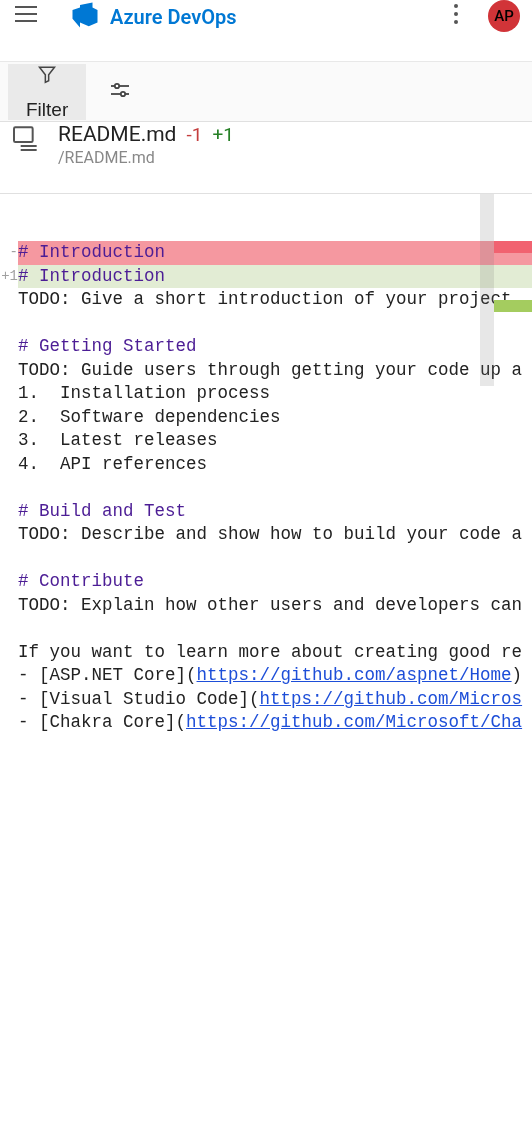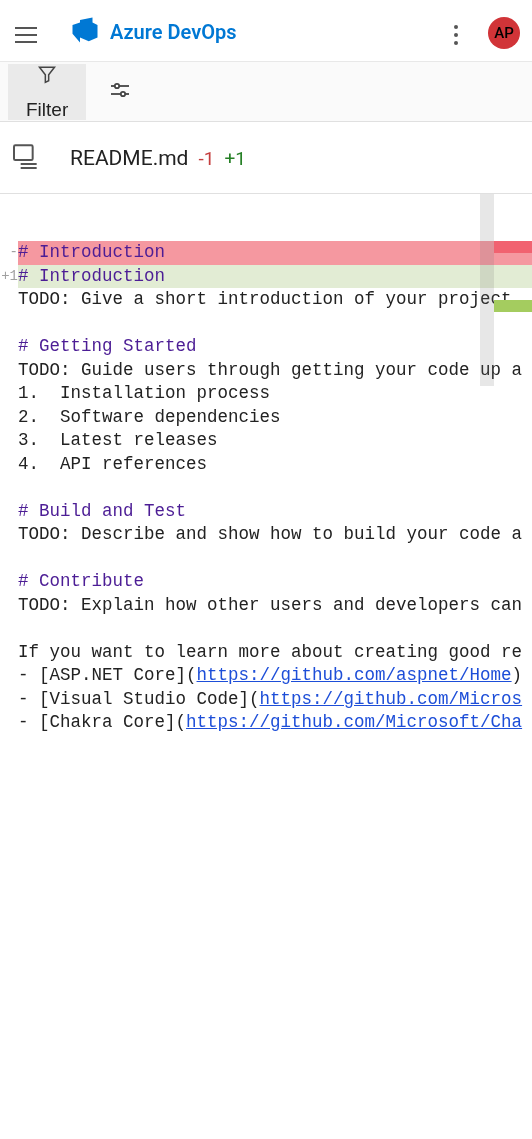--- a/index.html
+++ b/index.html
@@ -6,22 +6,22 @@
     body {
       font-family: -apple-system, BlinkMacSystemFont, "Segoe UI", Roboto, sans-serif;
       width: 532px;
       height: 1139px;
       background: #fff;
       overflow: hidden;
     }
     .header {
       height: 62px;
       display: flex;
-      align-items: flex-end;
-      padding: 12px 12px;
+      align-items: flex-start;
+      padding: 0 12px;
       border-bottom: 1px solid #e8e8e8;
       background: #fff;
     }
     .hamburger {
       width: 28px;
       height: 28px;
       cursor: pointer;
       display: flex;
       flex-direction: column;
       justify-content: center;
@@ -102,23 +102,23 @@
       height: 56px;
       width: 52px;
       display: flex;
       align-items: center;
       justify-content: center;
       cursor: pointer;
     }
     .file-header {
       height: 72px;
       display: flex;
-      align-items: center;
+      align-items: flex-start;
       padding: 0 10px;
-      gap: 28px;
+      gap: 16px;
       border-bottom: 1px solid #e0e0e0;
       background: #fff;
     }
     .file-icon {
       color: #555;
     }
     .file-info {
       display: flex;
       flex-direction: column;
       gap: 2px;
@@ -246,20 +246,21 @@
       <line x1="8" y1="18" x2="20" y2="18"></line>
       <line x1="8" y1="21" x2="20" y2="21"></line>
     </svg>
   </span>
   <div class="file-info">
     <div class="file-name-row">
       <span class="file-name">README.md</span>
       <span class="diff-minus">-1</span>
       <span class="diff-plus">+1</span>
     </div>
+    <span class="file-path">/README.md</span>
   </div>
 </div>
 
 <div class="diff-view">
   <div id="diff-lines"><div class="diff-line removed"><div class="gutter">-</div><div class="line-content"><span class="md-heading"># Introduction</span></div></div><div class="diff-line added"><div class="gutter">+1</div><div class="line-content"><span class="md-heading"># Introduction </span></div></div><div class="diff-line context"><div class="gutter"></div><div class="line-content"><span class="plain">TODO: Give a short introduction of your project</span></div></div><div class="diff-line context"><div class="gutter"></div><div class="line-content"><span class="plain"></span></div></div><div class="diff-line context"><div class="gutter"></div><div class="line-content"><span class="md-heading"># Getting Started</span></div></div><div class="diff-line context"><div class="gutter"></div><div class="line-content"><span class="plain">TODO: Guide users through getting your code up a</span></div></div><div class="diff-line context"><div class="gutter"></div><div class="line-content"><span class="plain">1.  Installation process</span></div></div><div class="diff-line context"><div class="gutter"></div><div class="line-content"><span class="plain">2.  Software dependencies</span></div></div><div class="diff-line context"><div class="gutter"></div><div class="line-content"><span class="plain">3.  Latest releases</span></div></div><div class="diff-line context"><div class="gutter"></div><div class="line-content"><span class="plain">4.  API references</span></div></div><div class="diff-line context"><div class="gutter"></div><div class="line-content"><span class="plain"></span></div></div><div class="diff-line context"><div class="gutter"></div><div class="line-content"><span class="md-heading"># Build and Test</span></div></div><div class="diff-line context"><div class="gutter"></div><div class="line-content"><span class="plain">TODO: Describe and show how to build your code a</span></div></div><div class="diff-line context"><div class="gutter"></div><div class="line-content"><span class="plain"></span></div></div><div class="diff-line context"><div class="gutter"></div><div class="line-content"><span class="md-heading"># Contribute</span></div></div><div class="diff-line context"><div class="gutter"></div><div class="line-content"><span class="plain">TODO: Explain how other users and developers can</span></div></div><div class="diff-line context"><div class="gutter"></div><div class="line-content"><span class="plain"></span></div></div><div class="diff-line context"><div class="gutter"></div><div class="line-content"><span class="plain">If you want to learn more about creating good re</span></div></div><div class="diff-line context"><div class="gutter"></div><div class="line-content"><span class="plain">- [ASP.NET Core](</span><span class="md-link-url">https://github.com/aspnet/Home</span><span class="plain">)</span></div></div><div class="diff-line context"><div class="gutter"></div><div class="line-content"><span class="plain">- [Visual Studio Code](</span><span class="md-link-url">https://github.com/Micros</span></div></div><div class="diff-line context"><div class="gutter"></div><div class="line-content"><span class="plain">- [Chakra Core](</span><span class="md-link-url">https://github.com/Microsoft/Cha</span></div></div></div>
   <div class="minimap">
     <div class="minimap-mark" style="background:#f16270"></div>
     <div class="minimap-mark" style="background:#a4cc5f"></div>
   </div>
   <div class="scrollbar"></div>

